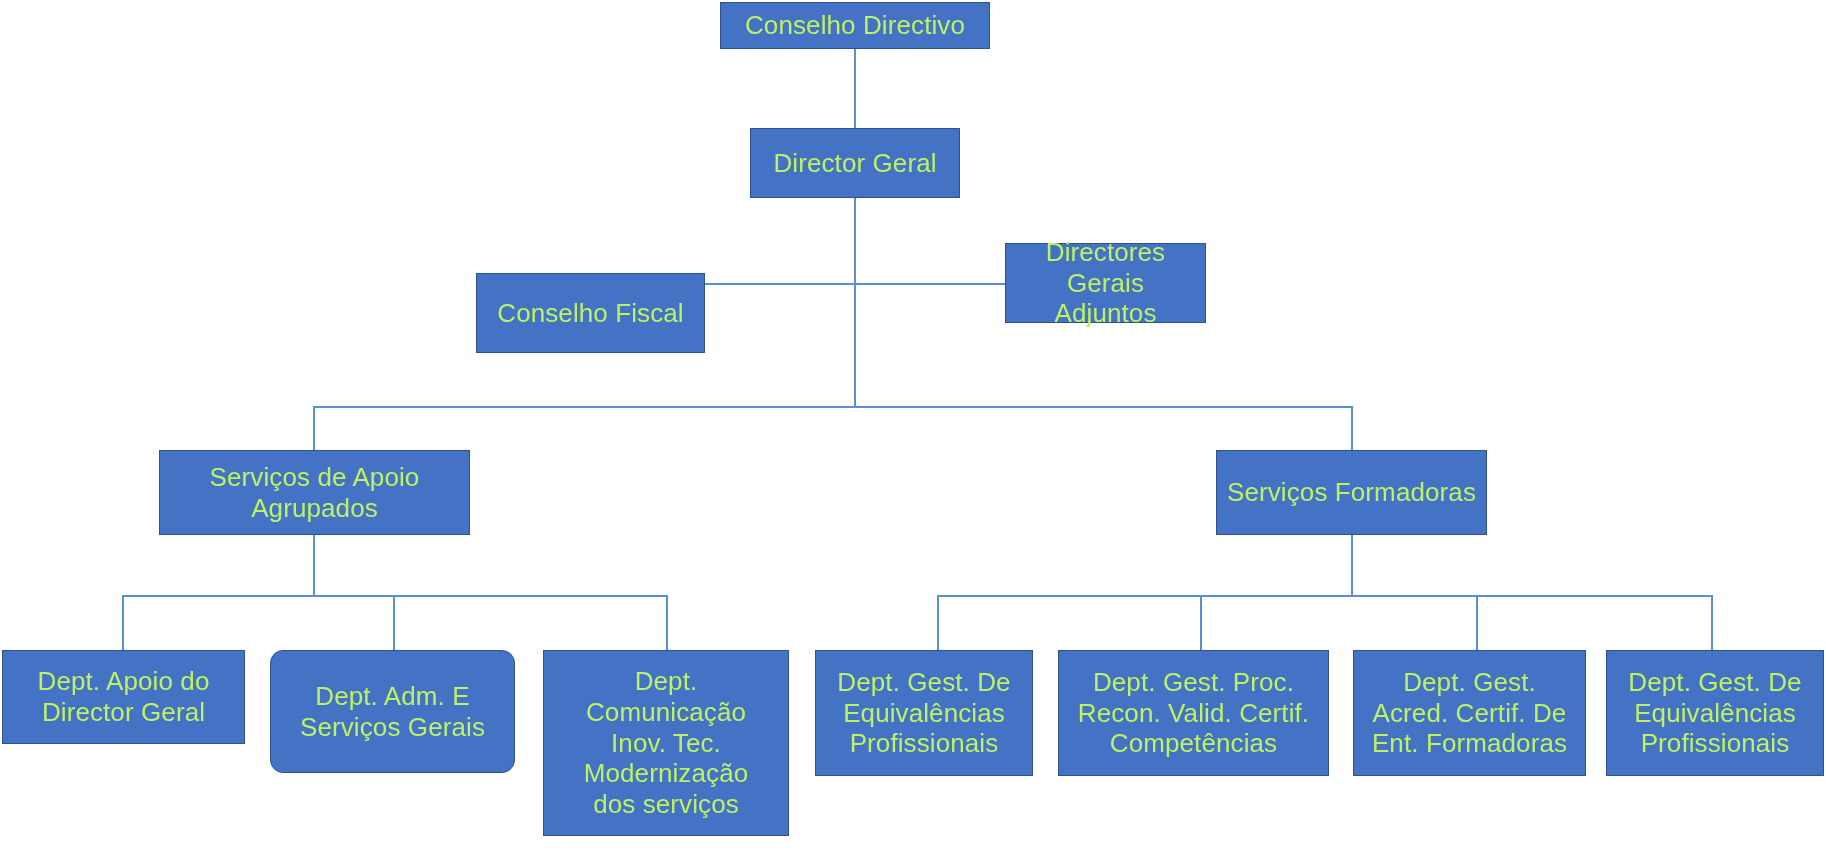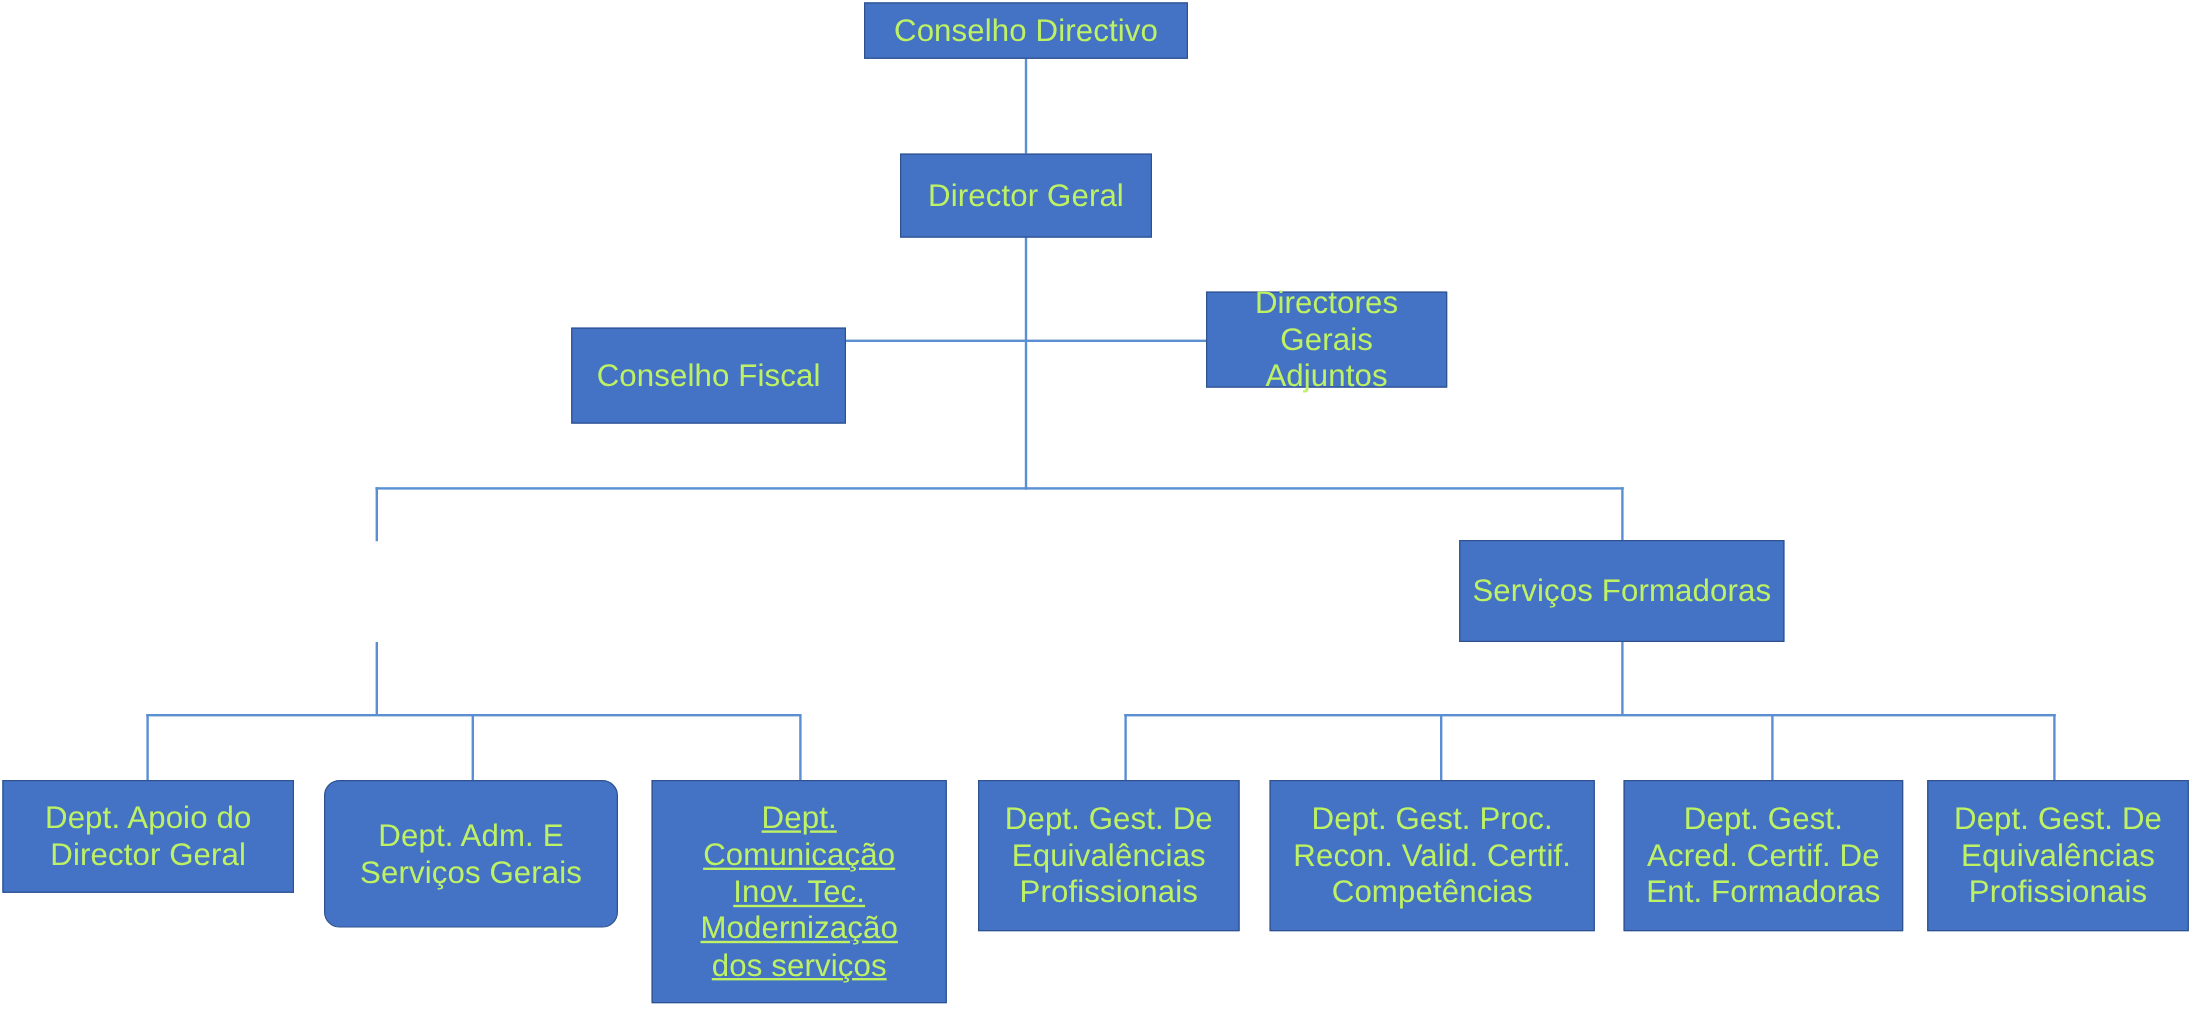--- a/index.html
+++ b/index.html
@@ -73,30 +73,32 @@
 
   <div class="node" style="left:720px; top:2px; width:270px; height:47px;">Conselho Directivo</div>
 
   <div class="node" style="left:750px; top:128px; width:210px; height:70px;">Director Geral</div>
 
   <div class="node" style="left:476px; top:243px; width:229px; height:80px;margin-top:30px;">Conselho Fiscal</div>
 
   <div class="node" style="left:1005px; top:243px; width:201px; height:80px;">Directores Gerais
 Adjuntos</div>
 
+  <div class="node" style="left:159px; top:450px; width:311px; height:85px;">Serviços de Apoio
+Agrupados</div>
 
   <div class="node" style="left:1216px; top:450px; width:271px; height:85px;">Serviços Formadoras</div>
 
   <div class="node" style="left:2px; top:650px; width:243px; height:94px;">Dept. Apoio do
 Director Geral</div>
 
   <div class="node" style="left:270px; top:650px; width:245px; height:123px;border-radius:13px;">Dept. Adm. E
 Serviços Gerais</div>
 
-  <div class="node" style="left:543px; top:650px; width:246px; height:186px;text-decoration:underline;">Dept.
+  <div class="node" style="left:543px; top:650px; width:246px; height:186px;">Dept.
 Comunicação
 Inov. Tec.
 Modernização
 dos serviços</div>
 
   <div class="node" style="left:815px; top:650px; width:218px; height:126px;">Dept. Gest. De
 Equivalências
 Profissionais</div>
 
   <div class="node" style="left:1058px; top:650px; width:271px; height:126px;">Dept. Gest. Proc.

